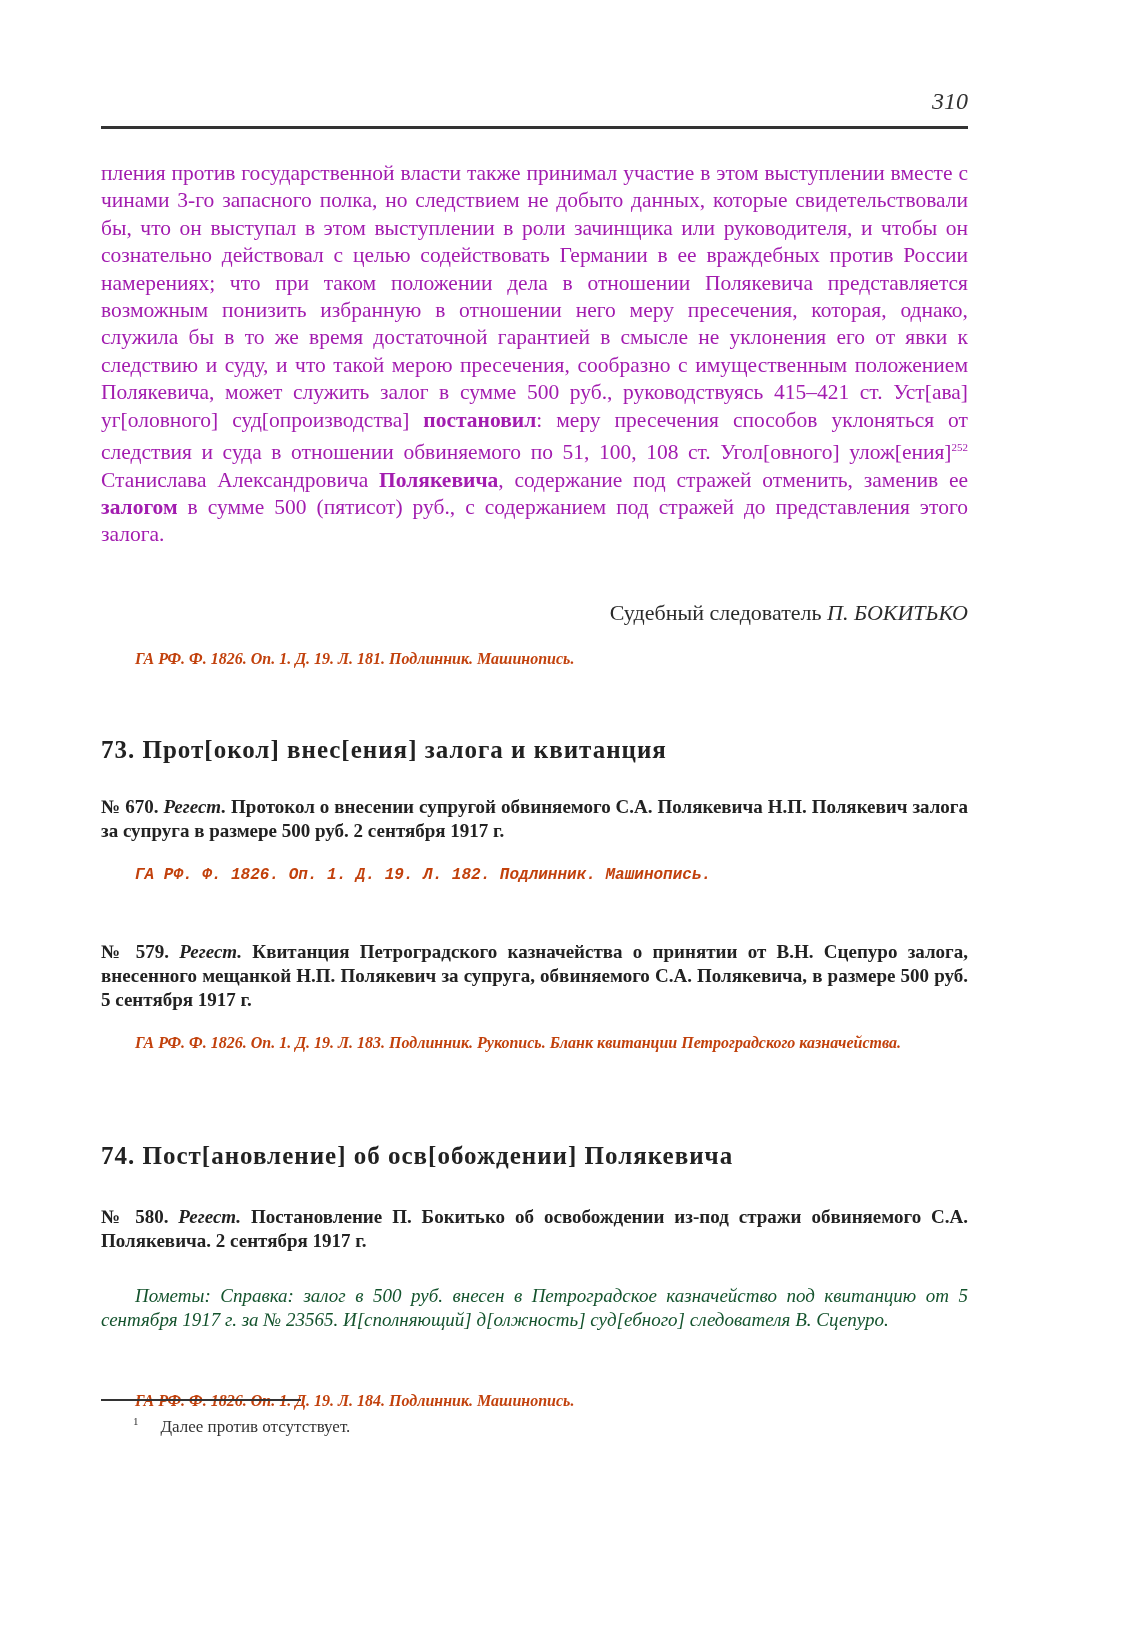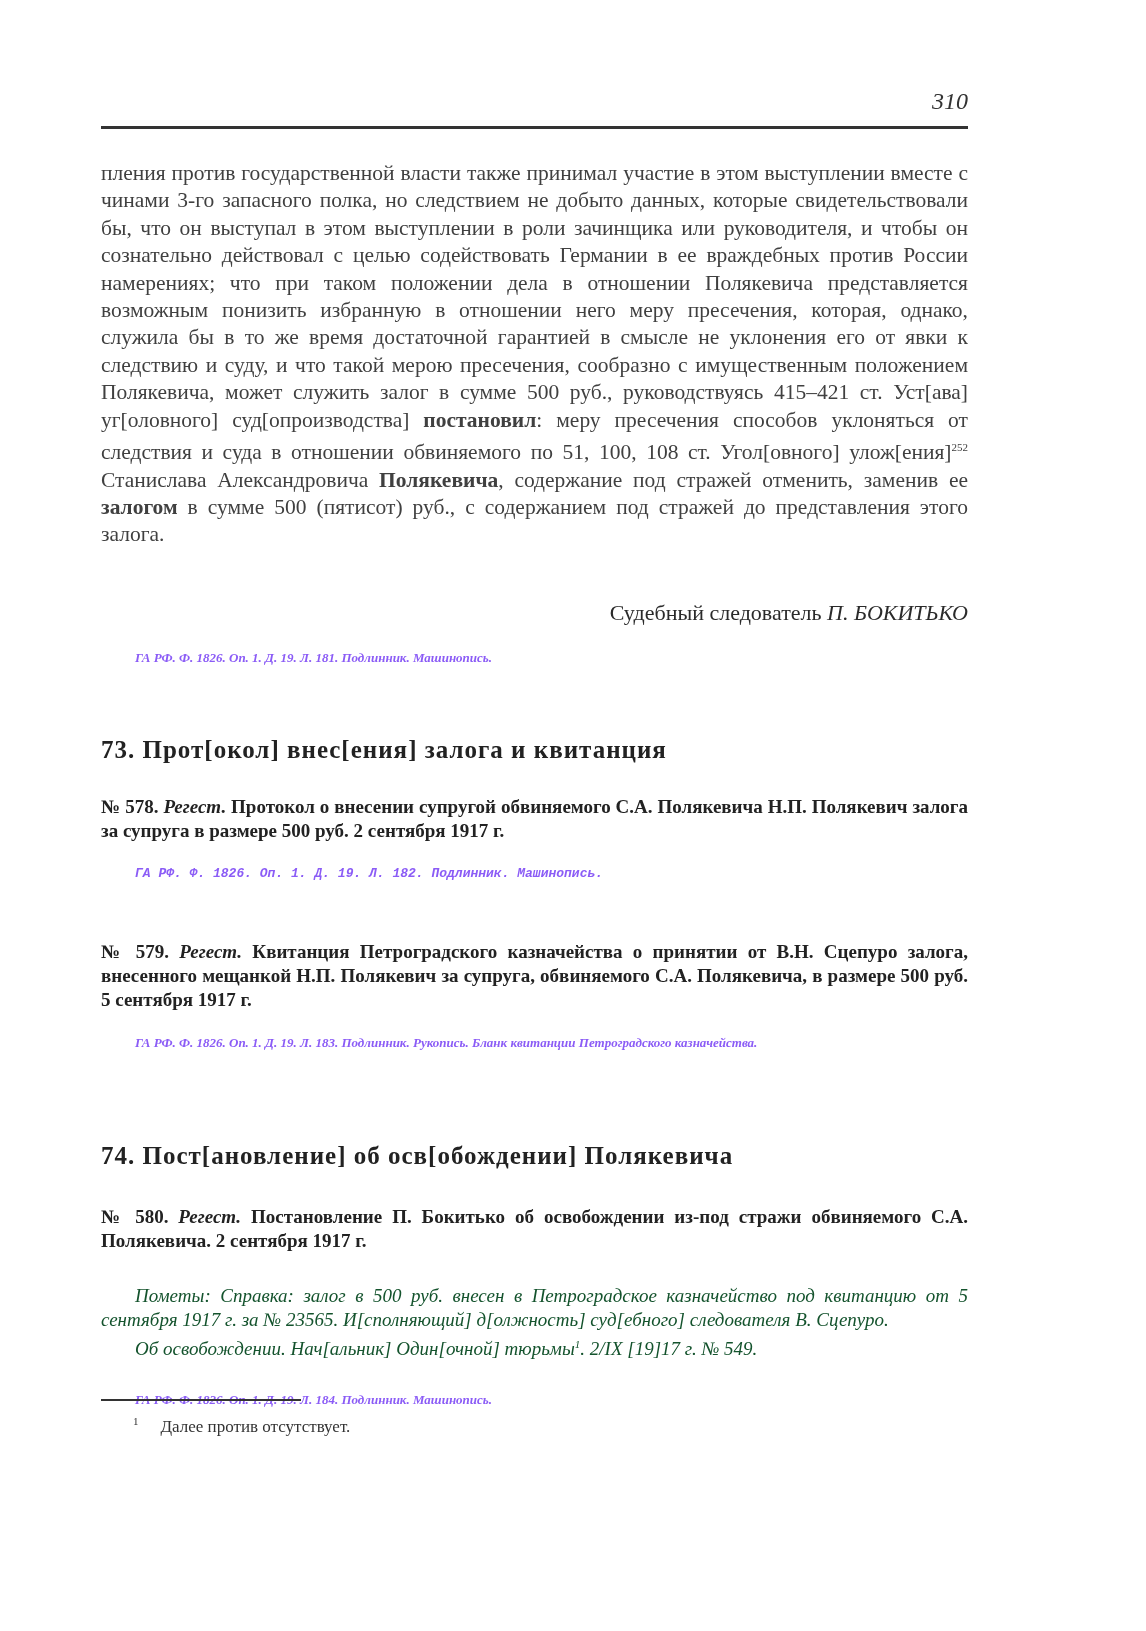--- a/index.html
+++ b/index.html
@@ -2,24 +2,24 @@
 <html><head>
 <meta charset="utf-8">
 <style>
   html, body { margin: 0; padding: 0; background: #ffffff; }
   body { width: 1146px; height: 1631px; position: relative; overflow: hidden;
          font-family: "Liberation Serif", "DejaVu Serif", serif; color: #222; }
   .page-num { position: absolute; top: 88px; right: 178px; font-size: 24px; font-style: italic; color: #333; }
   .top-rule { position: absolute; top: 126px; left: 101px; width: 867px; height: 3px; background: #333; }
   .body-text { position: absolute; top: 160px; left: 101px; width: 867px;
                font-family: "Liberation Sans Narrow", "Liberation Serif", serif;
-               font-size: 21.5px; line-height: 27.4px; text-align: justify; color: #404040; }
+               font-size: 21.5px; line-height: 27.4px; text-align: justify; color: #a21caf; }
   .body-text p { margin: 0; }
   .signature { position: absolute; top: 600px; right: 178px; font-size: 22px; color: #2a2a2a; }
-  .archive { font-style: italic; font-weight: bold; font-size: 13px; color: #8b5cf6; position: absolute; left: 135px; }
+  .archive { font-style: italic; font-weight: bold; font-size: 16px; color: #c2410c; position: absolute; left: 135px; }
   .heading { position: absolute; left: 101px; width: 867px; font-weight: bold;
              font-size: 25px; letter-spacing: 1px; color: #222; }
   .regest { position: absolute; left: 101px; width: 867px; font-weight: bold; font-size: 19px;
             line-height: 24px; text-align: justify; color: #222; }
   .regest .tag { font-style: italic; }
   .notes { position: absolute; left: 101px; width: 867px; font-style: italic; font-size: 19px;
            line-height: 24px; color: #14532d; text-align: justify; margin-top: 44px; }
   .notes p { margin: 0; text-indent: 34px; }
   .foot-rule { position: absolute; top: 1399px; left: 101px; width: 200px; height: 1.5px; background: #333; }
   .footnote { position: absolute; top: 1415px; left: 133px; font-size: 17px; color: #333; }
@@ -40,40 +40,39 @@
 
 <div class="signature">
   <span>Судебный следователь </span><i>П. БОКИТЬКО</i>
 </div>
 
 <div class="archive" style="top:650px;">ГА РФ. Ф. 1826. Оп. 1. Д. 19. Л. 181. Подлинник. Машинопись.</div>
 
 <div class="heading" style="top:736px;">73. Прот[окол] внес[ения] залога и квитанция</div>
 
 <div class="regest" style="top:795px;">
-  <span>№ 578. </span><span class="tag">Регест.</span><span> Протокол о внесении супругой обвиняемого С.А. Полякевича Н.П. Полякевич залога за супруга в размере 500 руб. 2 сентября 1917 г.</span>
+  <span>№ 670. </span><span class="tag">Регест.</span><span> Протокол о внесении супругой обвиняемого С.А. Полякевича Н.П. Полякевич залога за супруга в размере 500 руб. 2 сентября 1917 г.</span>
 </div>
 
 <div class="archive" style="top:866px;font-family:Liberation Mono, monospace;">ГА РФ. Ф. 1826. Оп. 1. Д. 19. Л. 182. Подлинник. Машинопись.</div>
 
 <div class="regest" style="top:940px;">
   <span>№ 579. </span><span class="tag">Регест.</span><span> Квитанция Петроградского казначейства о принятии от В.Н. Сцепуро залога, внесенного мещанкой Н.П. Полякевич за супруга, обвиняемого С.А. Полякевича, в размере 500 руб. 5 сентября 1917 г.</span>
 </div>
 
 <div class="archive" style="top:1030px; width:833px; line-height:25px; text-align:justify;">ГА РФ. Ф. 1826. Оп. 1. Д. 19. Л. 183. Подлинник. Рукопись. Бланк квитанции Петроградского казначейства.</div>
 
 <div class="heading" style="top:1142px;">74. Пост[ановление] об осв[обождении] Полякевича</div>
 
 <div class="regest" style="top:1205px;">
   <span>№ 580. </span><span class="tag">Регест.</span><span> Постановление П. Бокитько об освобождении из-под стражи обвиняемого С.А. Полякевича. 2 сентября 1917 г.</span>
 </div>
 
 <div class="notes" style="top:1240px;">
   <p>Пометы: Справка: залог в 500 руб. внесен в Петроградское казначейство под квитанцию от 5 сентября 1917 г. за № 23565. И[сполняющий] д[олжность] суд[ебного] следователя В. Сцепуро.</p>
-  <p><span>Об освобождении. Нач[альник] Один[очной] тюрьмы</span><sup>1</sup><span>. 2/IX [19]17 г. № 549.</span></p>
 </div>
 
 <div class="archive" style="top:1392px;">ГА РФ. Ф. 1826. Оп. 1. Д. 19. Л. 184. Подлинник. Машинопись.</div>
 
 <div class="foot-rule"></div>
 <div class="footnote">
   <span class="mark">1</span><span>Далее против отсутствует.</span>
 </div>
 
 </body></html>

